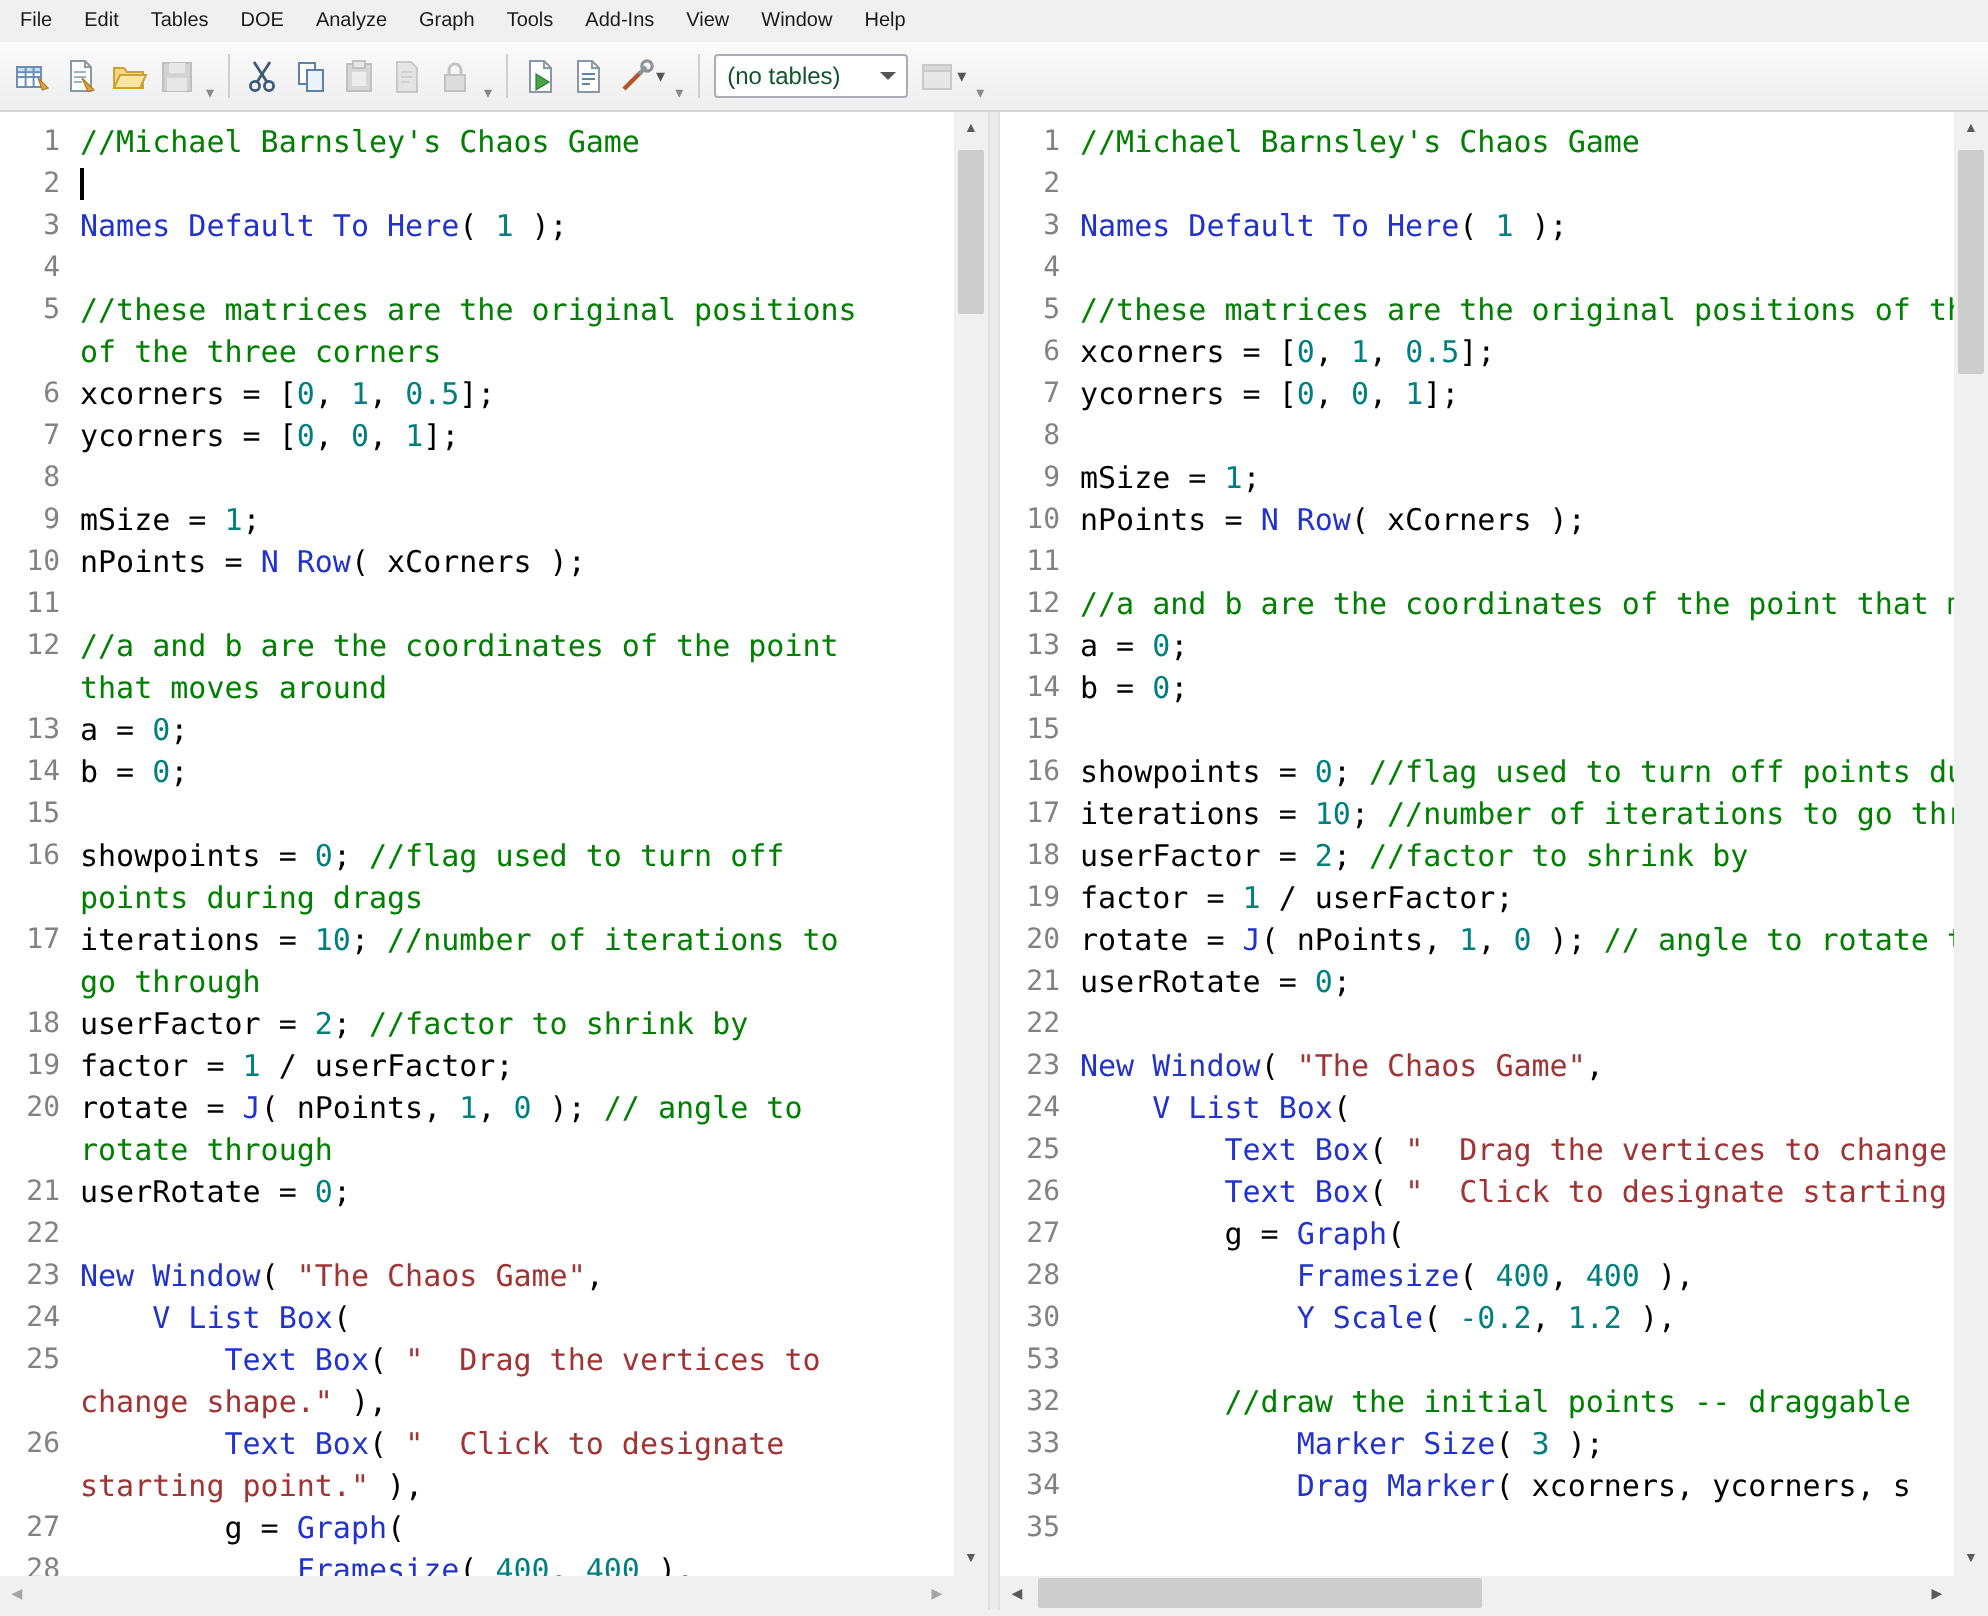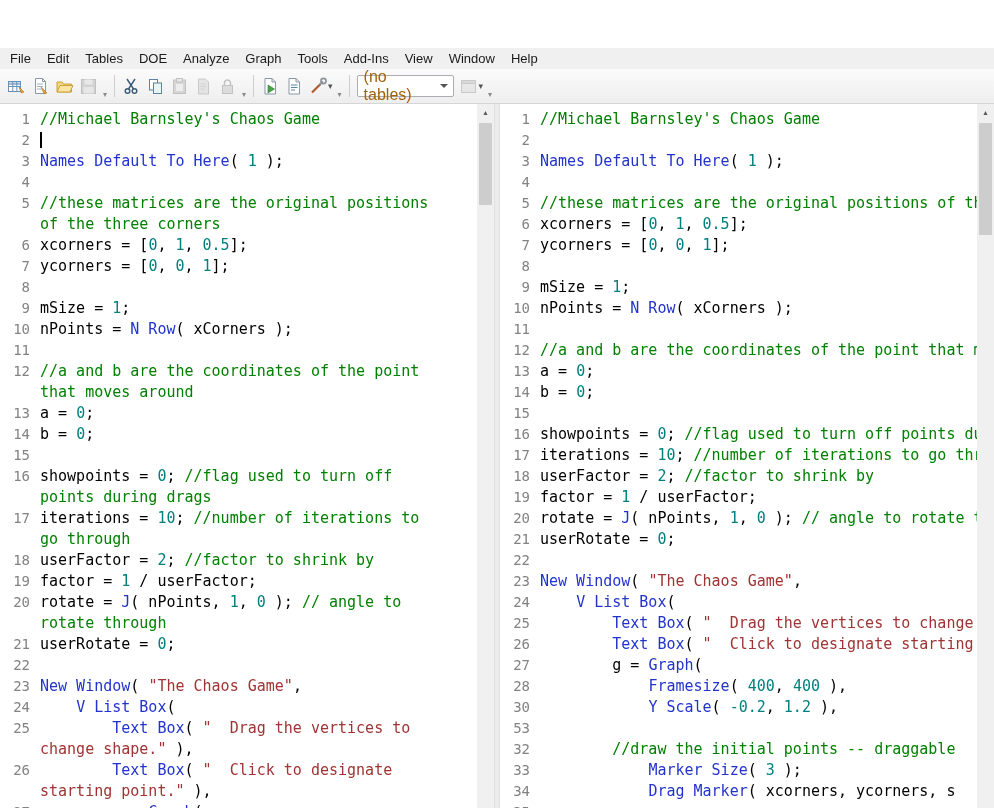--- a/index.html
+++ b/index.html
@@ -4,39 +4,39 @@
 <style>
   * { box-sizing: border-box; }
   html,body { margin:0; padding:0; }
   body {
     width:994px; height:808px; overflow:hidden; background:#fff;
     font-family:"Liberation Sans", sans-serif;
   }
   
   .menubar {
     height:21px; background:#f0f0f0; display:flex; align-items:center;
-    font-size:13px; color:#1a1a1a; padding-left:2px;margin-top:48px;
+    font-size:10px; color:#1a1a1a; padding-left:2px;
   }
   .menu-item { padding:2px 8px; cursor:default; }
   
   .toolbar {
     height:35px; background:linear-gradient(#fbfbfb,#eeeeee);
     border-bottom:1px solid #d5d5d5;
     display:flex; align-items:center; padding:0 4px;
   }
   .tb-btn { width:24px; height:24px; display:flex; align-items:center; justify-content:center; border-radius:2px; }
   .tb-btn.disabled { opacity:.5; filter:grayscale(1); }
   .tb-btn svg { display:block; }
   .tb-sep { width:1px; height:22px; background:#cfcfcf; margin:0 4px; flex:none; }
   .tb-more { font-size:8px; color:#8a8a8a; padding:0 3px; align-self:flex-end; margin-bottom:4px; }
   .tb-dd { font-size:9px; color:#555; margin-left:-2px; padding-right:2px; }
   .combo {
     width:97px; height:22px; background:#fff; border:1px solid #abadb3; border-radius:2px;
     display:flex; align-items:center; justify-content:space-between;
-    font-size:16px; color:#a16207; padding-left:6px; margin:0 3px;
+    font-size:12px; color:#14532d; padding-left:6px; margin:0 3px;
   }
   .combo-btn { width:17px; height:100%; display:flex; align-items:center; justify-content:center; }
   .combo-arrow { width:0; height:0; border-left:4px solid transparent; border-right:4px solid transparent; border-top:4px solid #555; }
   
   .editor { display:flex; height:749px; background:#fff; }
   .pane { width:494px; display:flex; flex-direction:column; }
   .splitter { width:6px; background:#ececec; border-left:1px solid #e0e0e0; border-right:1px solid #e0e0e0; }
   .pane-main { display:flex; height:732px; }
   .code-view { width:477px; overflow:hidden; padding-top:5px; cursor:text; }
   .code-row { display:flex; align-items:flex-start; font-family:"DejaVu Sans Mono", monospace; font-size:15px; line-height:21px; min-height:21px; }

